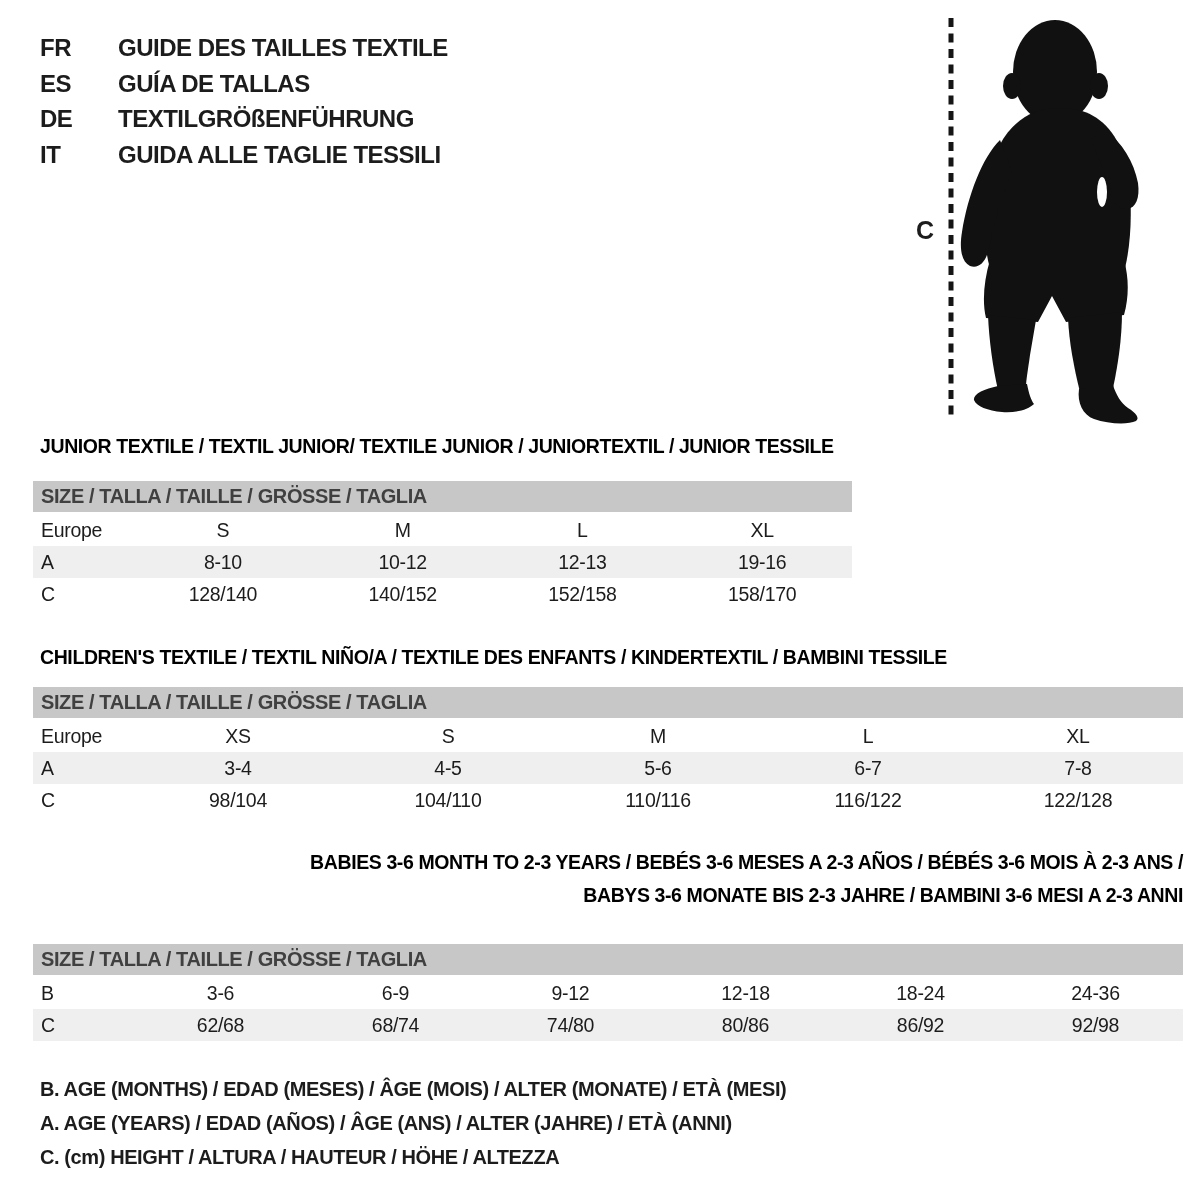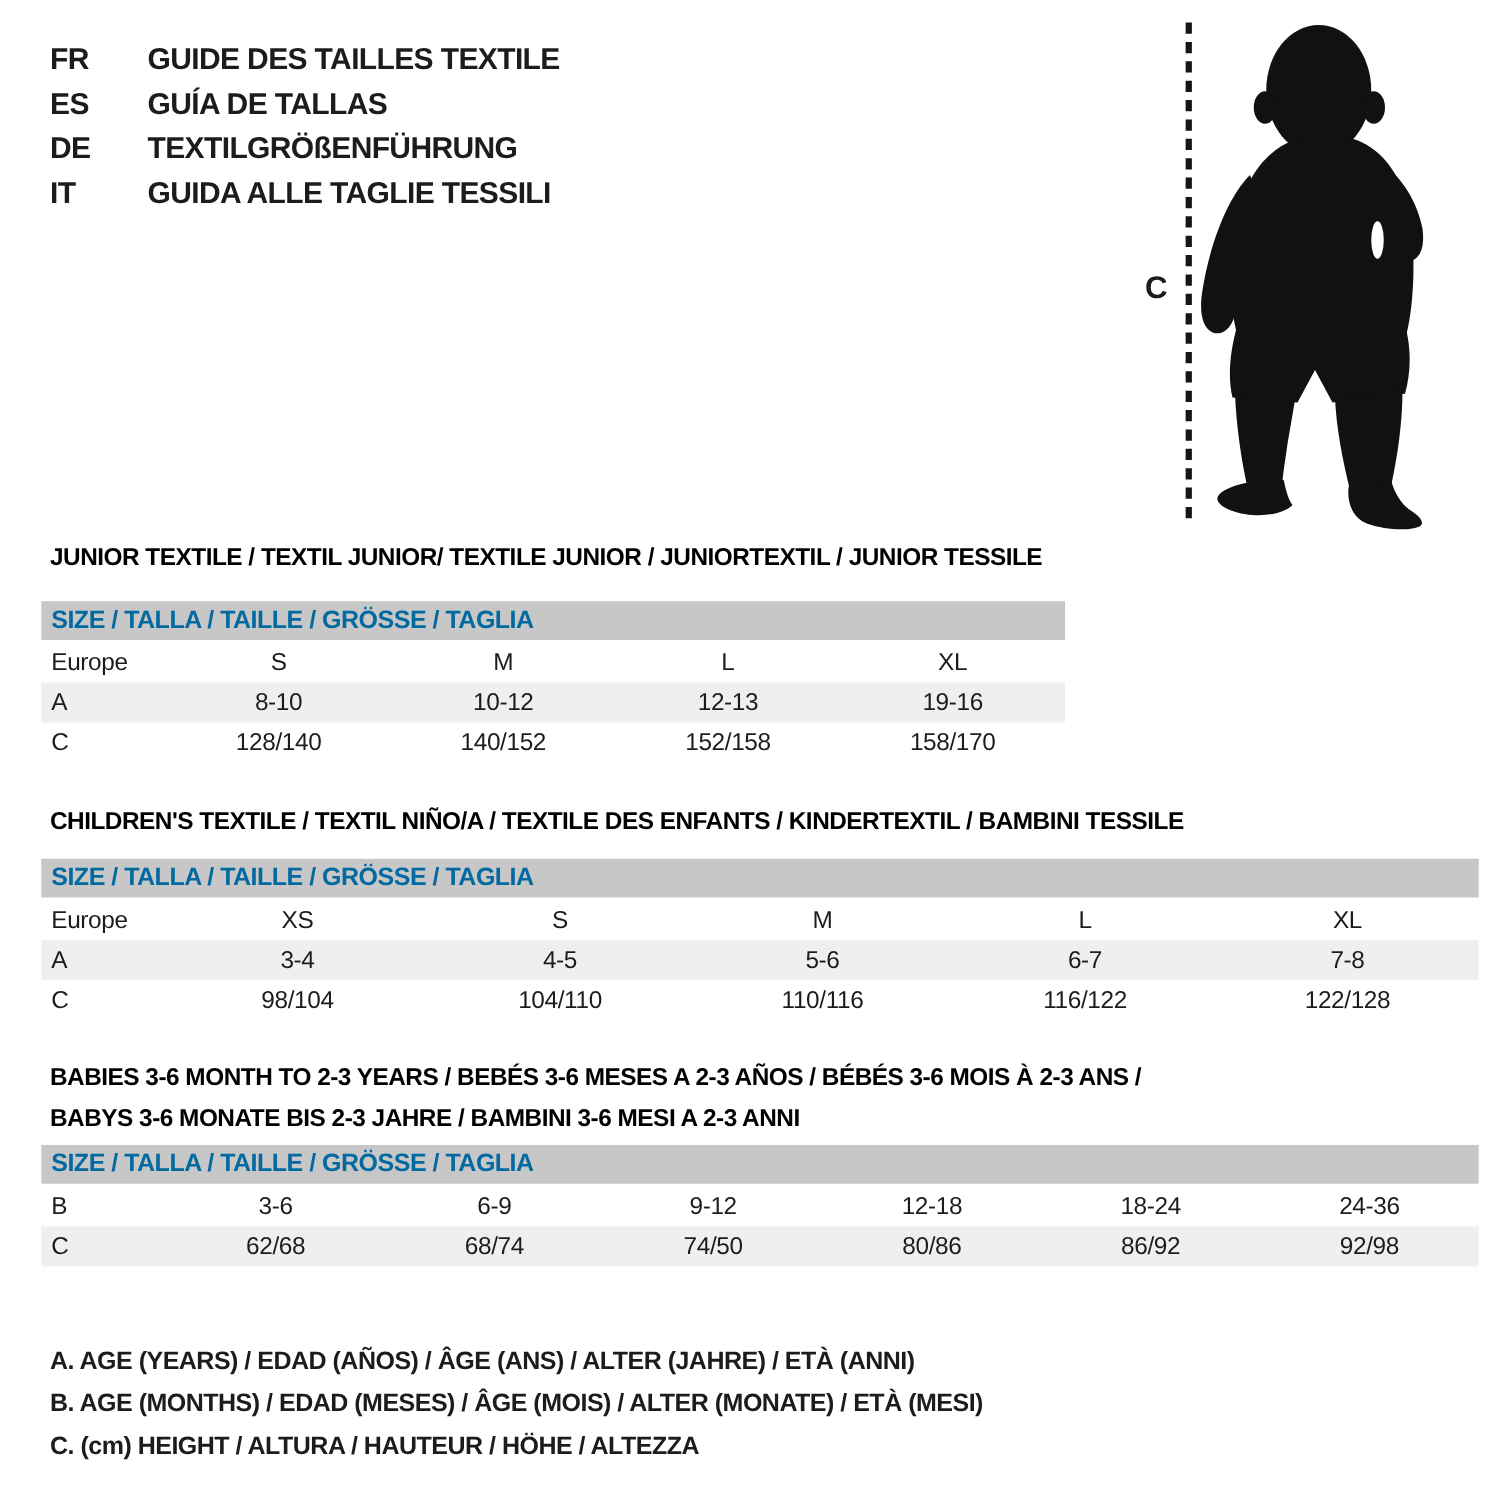--- a/index.html
+++ b/index.html
@@ -21,22 +21,22 @@
   .c-label{position:absolute;left:16px;top:216px;font-size:25px;font-weight:bold;letter-spacing:-0.5px;}
 
   
   .section{position:absolute;}
   .sec0{left:33px;top:430px;width:819px;}
   .sec1{left:33px;top:641px;width:1150px;}
   .sec2{left:33px;top:846px;width:1150px;}
   .heading{font-size:19.5px;font-weight:bold;line-height:33px;letter-spacing:-0.4px;padding-left:7px;color:#000000;white-space:nowrap;}
   .headings{margin-bottom:13px;}
   .sec0 .headings{margin-bottom:18px;}
-  .sec2 .headings{margin-bottom:4px;}
-  .size-bar{height:31px;line-height:31px;background:#c7c7c7;color:#0369a1;font-weight:bold;font-size:20px;padding-left:8px;letter-spacing:-0.4px;margin-bottom:2px;}
+  .sec2 .headings{margin-bottom:32px;text-align:right;}
+  .size-bar{height:31px;line-height:31px;background:#c7c7c7;color:#404040;font-weight:bold;font-size:20px;padding-left:8px;letter-spacing:-0.4px;margin-bottom:2px;}
   .trow{display:flex;height:32px;line-height:32px;font-size:19.5px;font-weight:normal;letter-spacing:-0.3px;}
   .trow.shaded{background:#efefef;}
   .rlabel{width:100px;padding-left:8px;box-sizing:border-box;}
   .cell{flex:1;text-align:center;}
 
   
   #legend{position:absolute;left:40px;top:1072px;}
   .legend-line{font-size:20px;font-weight:bold;line-height:34px;letter-spacing:-0.4px;white-space:nowrap;}
 </style>
 </head>
@@ -161,28 +161,28 @@
             <span class="cell">6-9</span>
             <span class="cell">9-12</span>
             <span class="cell">12-18</span>
             <span class="cell">18-24</span>
             <span class="cell">24-36</span>
           </div>
           <div class="trow shaded">
             <span class="rlabel">C</span>
             <span class="cell">62/68</span>
             <span class="cell">68/74</span>
-            <span class="cell">74/50</span>
+            <span class="cell">74/80</span>
             <span class="cell">80/86</span>
             <span class="cell">86/92</span>
             <span class="cell">92/98</span>
           </div>
         </div>
   </div>
 </div>
 
   <div id="legend">
+      <div class="legend-line">B. AGE (MONTHS) / EDAD (MESES) / ÂGE (MOIS) / ALTER (MONATE) / ETÀ (MESI)</div>
       <div class="legend-line">A. AGE (YEARS) / EDAD (AÑOS) / ÂGE (ANS) / ALTER (JAHRE) / ETÀ (ANNI)</div>
-      <div class="legend-line">B. AGE (MONTHS) / EDAD (MESES) / ÂGE (MOIS) / ALTER (MONATE) / ETÀ (MESI)</div>
       <div class="legend-line">C. (cm) HEIGHT / ALTURA / HAUTEUR / HÖHE / ALTEZZA</div>
     </div>
 
 </div>
 
 </body></html>

